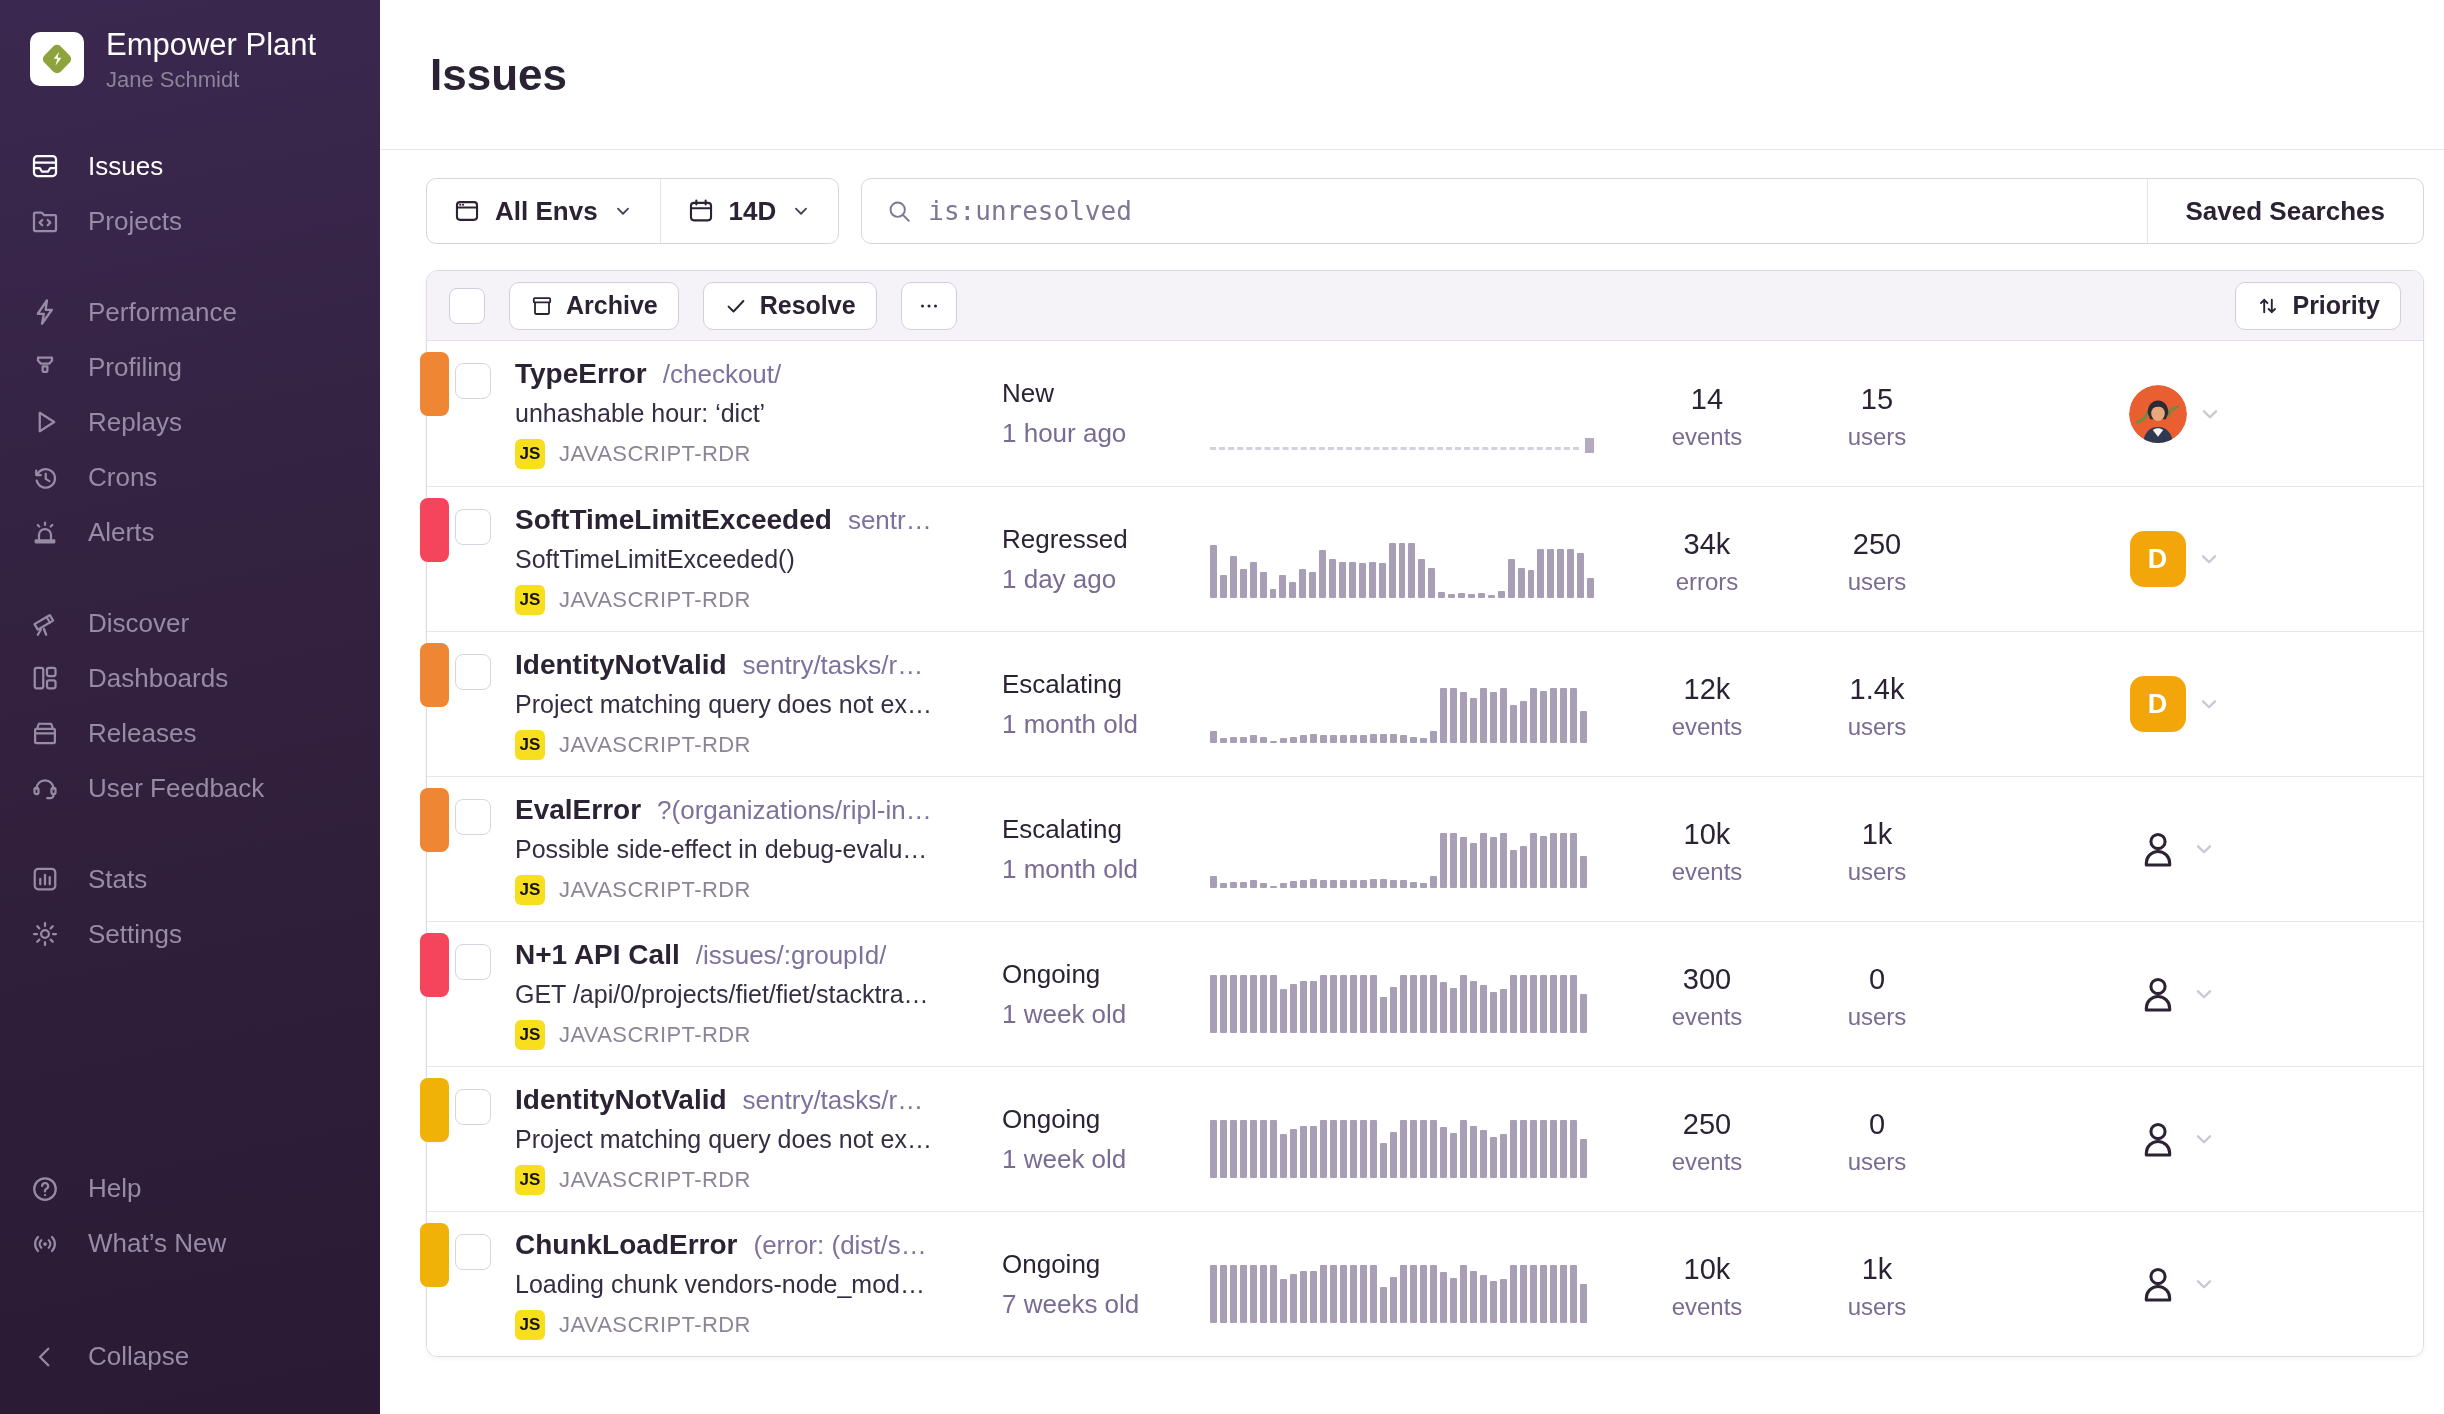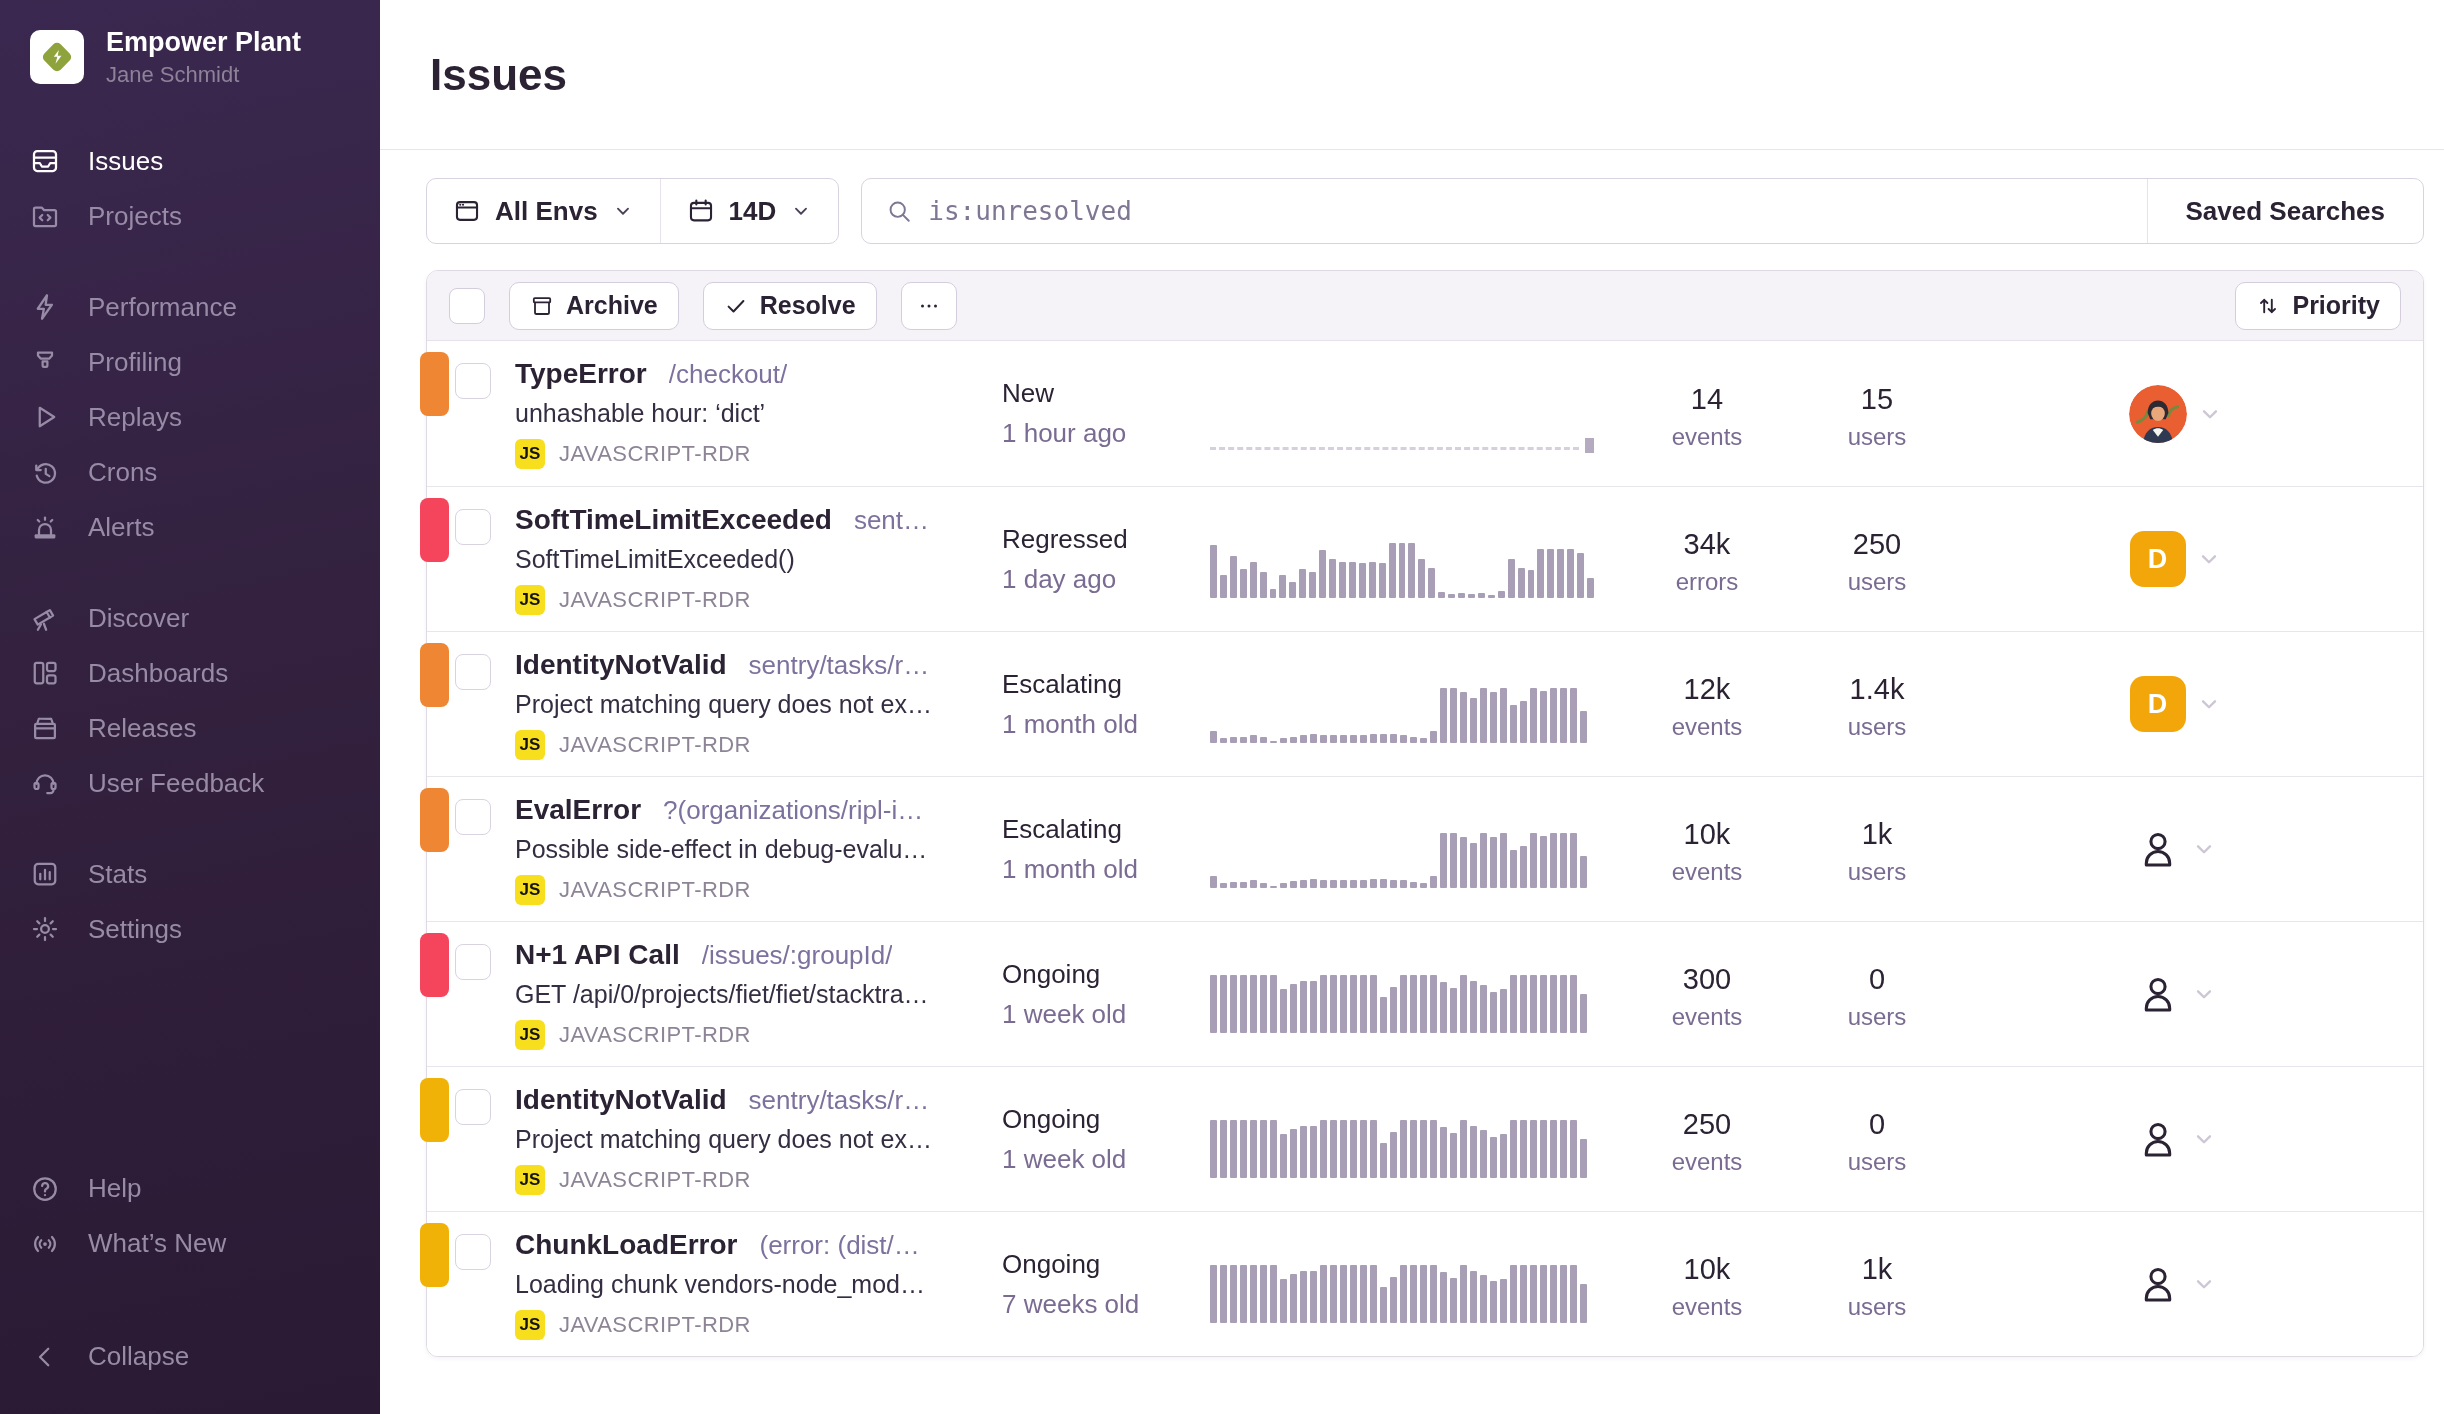--- a/index.html
+++ b/index.html
@@ -6,21 +6,21 @@
   html,body { width:2444px; height:1414px; overflow:hidden; }
   body { font-family:"Liberation Sans", sans-serif; background:#fff; color:#2B2233; display:flex; }
 
   
   .sidebar { width:380px; min-width:380px; height:100%; display:flex; flex-direction:column;
     background:linear-gradient(168deg,#3b2850 0%,#33213f 45%,#2a1a33 100%); padding:26px 0 30px; }
   .org-row { display:flex; align-items:center; gap:22px; padding:0 30px; margin-bottom:46px; }
   .org-logo { width:54px; height:54px; min-width:54px; background:#fff; border-radius:10px;
     display:flex; align-items:center; justify-content:center; }
   .org-logo svg { width:46px; height:46px; }
-  .org-name { font-size:27px; font-weight:700; color:#fff; line-height:1.25; }
+  .org-name { font-size:31px; font-weight:400; color:#fff; line-height:1.25; }
   .org-user { font-size:22px; color:#8E8299; margin-top:2px; }
   .nav-group { margin-bottom:36px; }
   .nav-item { display:flex; align-items:center; gap:28px; padding:12px 30px; font-size:26px;
     color:#978BA6; cursor:pointer; }
   .nav-item.active { color:#fff; }
   .nav-icon { display:flex; }
   .nav-icon svg { width:30px; height:30px; }
   .sidebar-spacer { flex:1; }
   .collapse-row { margin-top:22px; margin-bottom:0; }
 
@@ -59,21 +59,21 @@
   .issue-row { display:grid; grid-template-columns:60px minmax(0,1fr) 230px 420px 190px 150px minmax(120px,1fr);
     align-items:center; height:145px; padding:0 24px 0 28px; position:relative; background:#fff; }
   .issue-row + .issue-row { border-top:1px solid #E9E5ED; }
   .issue-row:last-child { border-radius:0 0 11px 11px; }
 
   .priority-pill { position:absolute; left:-7px; top:11px; width:29px; height:64px; border-radius:8px; }
   .row-checkbox { width:36px; height:36px; border:1px solid #D9D3DF; border-radius:8px; background:#fff;
     align-self:start; margin-top:22px; cursor:pointer; }
 
   .issue-text { display:flex; flex-direction:column; justify-content:center; gap:9px; min-width:0; padding-right:30px; }
-  .issue-title-line { display:flex; align-items:baseline; gap:22px; white-space:nowrap; overflow:hidden; }
+  .issue-title-line { display:flex; align-items:baseline; gap:16px; white-space:nowrap; overflow:hidden; }
   .issue-title { font-size:28px; font-weight:700; color:#2B2233; cursor:pointer; }
   .issue-culprit { font-size:26px; color:#7D719D; overflow:hidden; text-overflow:ellipsis; }
   .issue-subtitle { font-size:25px; color:#352D42; white-space:nowrap; overflow:hidden; text-overflow:ellipsis; }
   .issue-project { display:flex; align-items:center; gap:14px; margin-top:2px; }
   .js-badge { width:30px; height:30px; border-radius:6px; background:#F7DF1E; color:#15120a; font-size:17px;
     font-weight:800; display:flex; align-items:center; justify-content:center; }
   .project-slug { font-size:22px; color:#8D8496; letter-spacing:.4px; }
 
   .issue-status { padding-left:40px; font-size:26px; }
   .status-main { color:#2B2233; }

